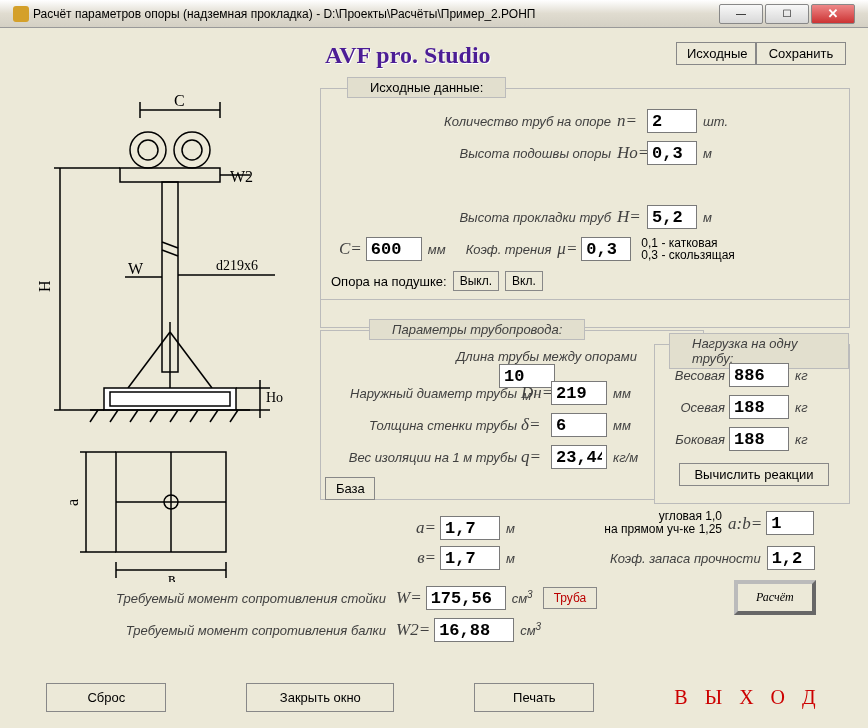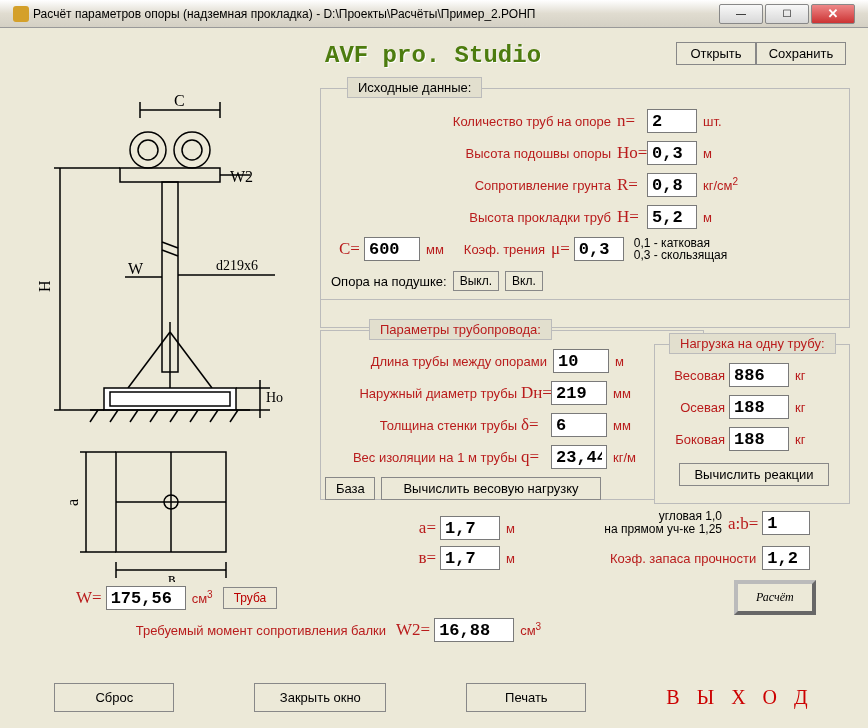--- a/index.html
+++ b/index.html
@@ -10,24 +10,24 @@
 .win-btns { display: flex; gap: 2px; }
 .win-btn { width: 44px; height: 20px; border: 1px solid #888; border-radius: 2px; display: flex; align-items: center; justify-content: center; font-size: 10px; }
 .win-min { background: linear-gradient(#f8f8f8,#d8d8d8); }
 .win-max { background: linear-gradient(#f8f8f8,#d8d8d8); }
 .win-close { background: linear-gradient(#e88,#c33); color: #fff; font-weight: bold; font-size: 13px; }
 .content { position: relative; height: 700px; padding: 8px 14px; }
 .top-btns { position: absolute; right: 22px; top: 14px; display: flex; }
 .btn { background: #ece9d8; border: 1px solid #888; padding: 3px 10px; font-family: inherit; font-size: 13px; cursor: pointer; }
 .btn-open { width: 80px; }
 .btn-save { width: 90px; }
-.app-title { position: absolute; left: 325px; top: 14px; font-family: Liberation Mono, monospace; font-size: 24px; font-weight: bold; color: #4d7c0f; text-shadow: 1px 1px 0 #fff; }
+.app-title { position: absolute; left: 325px; top: 14px; font-family: Liberation Serif, serif; font-size: 24px; font-weight: bold; color: #4c1d95; text-shadow: 1px 1px 0 #fff; }
 .fieldset { position: absolute; border: 1px solid #bbb; background: #ece9d8; }
-.fieldset-title { position: absolute; top: -12px; background: #e2dfce; border: 1px solid #bbb; padding: 2px 10px; font-size: 13px; }
-.blue { color: #b91c1c; }
+.fieldset-title { position: absolute; top: -12px; background: #e2dfce; border: 1px solid #bbb; padding: 2px 22px; font-size: 13px; }
+.blue { color: #404040; font-style: italic; }
 .row { position: absolute; display: flex; align-items: center; white-space: nowrap; }
 .lbl { text-align: right; display: inline-block; }
 .var { font-family: 'Times New Roman', serif; font-size: 17px; }
 .input { border: 1px solid #7a7a7a; background: #fff; font-family: 'Courier New', monospace; font-size: 17px; font-weight: bold; padding: 1px 4px; height: 24px; }
 .unit { font-size: 13px; margin-left: 6px; }
 .tog { border: 1px solid #888; background: #ece9d8; font-size: 12px; padding: 2px 6px; cursor: pointer; }
 .diagram { position: absolute; left: 20px; top: 64px; width: 290px; height: 490px; }
 .bottom-btns { position: absolute; bottom: 16px; left: 0; right: 0; display: flex; justify-content: center; gap: 80px; align-items: center; }
 .bottom-btn { width: 120px; padding: 6px 0; }
 .exit { font-size: 20px; color: #c00; letter-spacing: 6px; cursor: pointer; font-family: Tahoma; }
@@ -45,21 +45,21 @@
     <div class="win-btn win-min">—</div>
     <div class="win-btn win-max">☐</div>
     <div class="win-btn win-close">✕</div>
   </div>
 </div>
 
 <div class="content">
 
   <div class="app-title">AVF pro. Studio</div>
   <div class="top-btns">
-    <button class="btn btn-open">Открыть</button>
+    <button class="btn btn-open">Исходные</button>
     <button class="btn btn-save">Сохранить</button>
   </div>
 
   <div class="diagram">
     <svg width="290" height="490" viewBox="0 0 290 490">
       <g stroke="#000" stroke-width="1.5" fill="none">
 
         <line x1="120" y1="18" x2="200" y2="18"></line>
           <line x1="120" y1="10" x2="120" y2="26"></line>
           <line x1="200" y1="10" x2="200" y2="26"></line>
@@ -137,26 +137,20 @@
       <span class="var blue" style="width:30px;margin-left:6px;">n=</span>
       <input class="input" style="width: 50px;" value="2">
       <span class="unit blue">шт.</span>
     </div>
     <div class="row" style="left:0;top:52px;width:100%;">
       <span class="lbl blue" style="width:290px;">Высота подошвы опоры</span>
       <span class="var blue" style="width:30px;margin-left:6px;">Hо=</span>
       <input class="input" style="width: 50px;" value="0,3">
       <span class="unit blue">м</span>
     </div>
-    <div class="row" style="left:0;top:84px;width:100%;">
-      <span class="lbl blue" style="width:290px;">Сопротивление грунта</span>
-      <span class="var blue" style="width:30px;margin-left:6px;">R=</span>
-      <input class="input" style="width: 50px;" value="0,8">
-      <span class="unit blue">кг/см<sup>2</sup></span>
-    </div>
     <div class="row" style="left:0;top:116px;width:100%;">
       <span class="lbl blue" style="width:290px;">Высота прокладки труб</span>
       <span class="var blue" style="width:30px;margin-left:6px;">H=</span>
       <input class="input" style="width: 50px;" value="5,2">
       <span class="unit blue">м</span>
     </div>
     <div class="row" style="left:18px;top:148px;">
       <span class="var blue">C=</span>
       <input class="input" style="width: 56px; margin-left: 4px;" value="600">
       <span class="unit blue">мм</span>
@@ -168,21 +162,21 @@
     <div class="row" style="left:10px;top:182px;">
       <span>Опора на подушке:</span>
       <button class="tog" style="margin-left:6px;">Выкл.</button>
       <button class="tog" style="margin-left:6px;">Вкл.</button>
     </div>
     <div style="position:absolute;left:0;right:0;top:210px;border-top:1px solid #bbb;"></div>
   </div>
 
   <div class="fieldset" style="left:320px;top:302px;width:384px;height:170px;">
     <div class="fieldset-title blue" style="left:48px;">Параметры трубопровода:</div>
-    <div class="row" style="left:0;top:18px;width:100%;">
+    <div class="row" style="left:12px;top:18px;width:100%;flex-direction:column;">
       <span class="lbl blue" style="width:226px;">Длина трубы между опорами</span>
       <input class="input" style="width: 56px; margin-left: 6px;" value="10">
       <span class="unit blue">м</span>
     </div>
     <div class="row" style="left:0;top:50px;width:100%;">
       <span class="lbl blue" style="width:196px;">Наружный диаметр трубы</span>
       <span class="var blue" style="width:30px;margin-left:4px;">Dн=</span>
       <input class="input" style="width: 56px;" value="219">
       <span class="unit blue">мм</span>
     </div>
@@ -193,21 +187,20 @@
       <span class="unit blue">мм</span>
     </div>
     <div class="row" style="left:0;top:114px;width:100%;">
       <span class="lbl blue" style="width:196px;">Вес изоляции на 1 м трубы</span>
       <span class="var blue" style="width:30px;margin-left:4px;">q=</span>
       <input class="input" style="width: 56px;" value="23,44">
       <span class="unit blue">кг/м</span>
     </div>
     <div class="row" style="left:4px;top:146px;">
       <button class="btn" style="width:50px;text-align:center;">База</button>
-      <button class="btn" style="width:220px;margin-left:6px;">Вычислить весовую нагрузку</button>
     </div>
   </div>
 
   <div class="fieldset" style="left:654px;top:316px;width:196px;height:160px;">
     <div class="fieldset-title blue" style="left:14px;">Нагрузка на одну трубу:</div>
     <div class="row" style="left:0;top:18px;width:100%;">
       <span class="lbl blue" style="width:70px;">Весовая</span>
       <input class="input" style="width: 60px; margin-left: 4px;" value="886">
       <span class="unit blue">кг</span>
     </div>
@@ -241,34 +234,35 @@
     <span style="text-align:right;width:140px;">угловая 1,0<br>на прямом уч-ке 1,25</span>
     <span class="var blue" style="margin-left:6px;">a:b=</span>
     <input class="input" style="width: 48px; margin-left: 4px;" value="1">
   </div>
   <div class="row" style="left:610px;top:518px;">
     <span class="blue">Коэф. запаса прочности</span>
     <input class="input" style="width: 48px; margin-left: 6px;" value="1,2">
   </div>
 
   <div class="row" style="left:66px;top:558px;">
+    <span class="blue" style="width:320px;text-align:right;">Требуемый момент сопротивления стойки</span>
     <span class="var blue" style="margin-left:10px;">W=</span>
     <input class="input" style="width: 80px; margin-left: 4px;" value="175,56">
     <span class="unit blue">см<sup>3</sup></span>
     <button class="btn" style="margin-left:10px;font-size:12px;color:#b00;">Труба</button>
   </div>
   <div class="row" style="left:66px;top:590px;">
     <span class="blue" style="width:320px;text-align:right;">Требуемый момент сопротивления балки</span>
     <span class="var blue" style="margin-left:10px;">W2=</span>
     <input class="input" style="width: 80px; margin-left: 4px;" value="16,88">
     <span class="unit blue">см<sup>3</sup></span>
   </div>
 
   <button class="calc-btn" style="position:absolute;left:734px;top:552px;">Расчёт</button>
 
   <div class="bottom-btns">
     <button class="btn bottom-btn">Сброс</button>
-    <button class="btn bottom-btn" style="width:132px;">Закрыть окно</button>
+    <button class="btn bottom-btn" style="width:148px;">Закрыть окно</button>
     <button class="btn bottom-btn">Печать</button>
     <span class="exit">В Ы Х О Д</span>
   </div>
 
 </div>
 
 </body></html>

